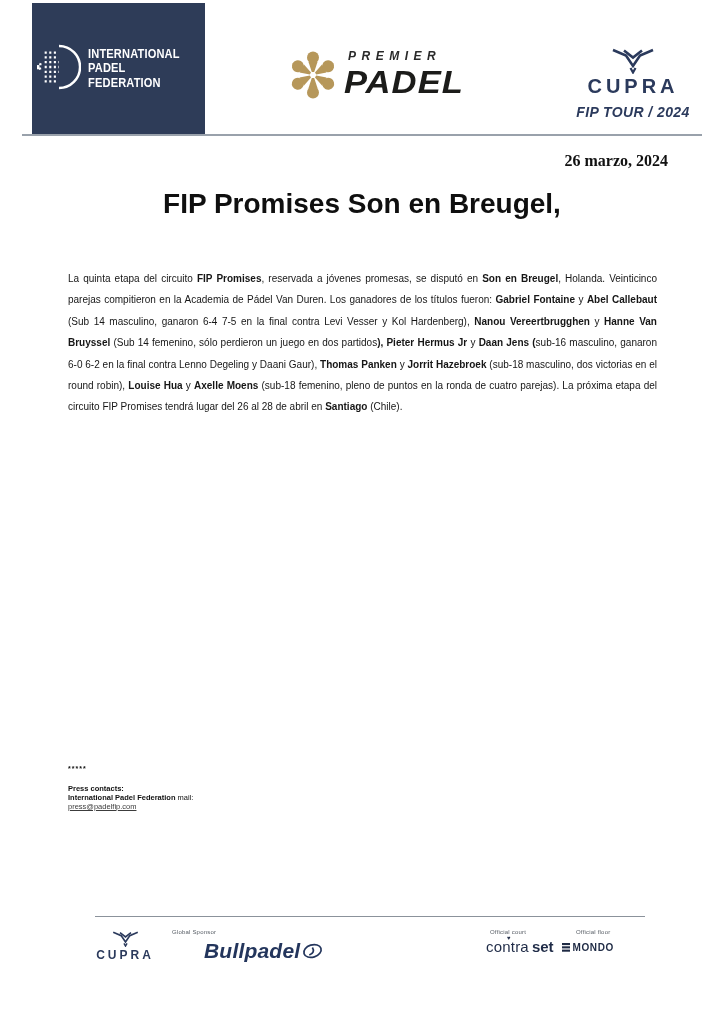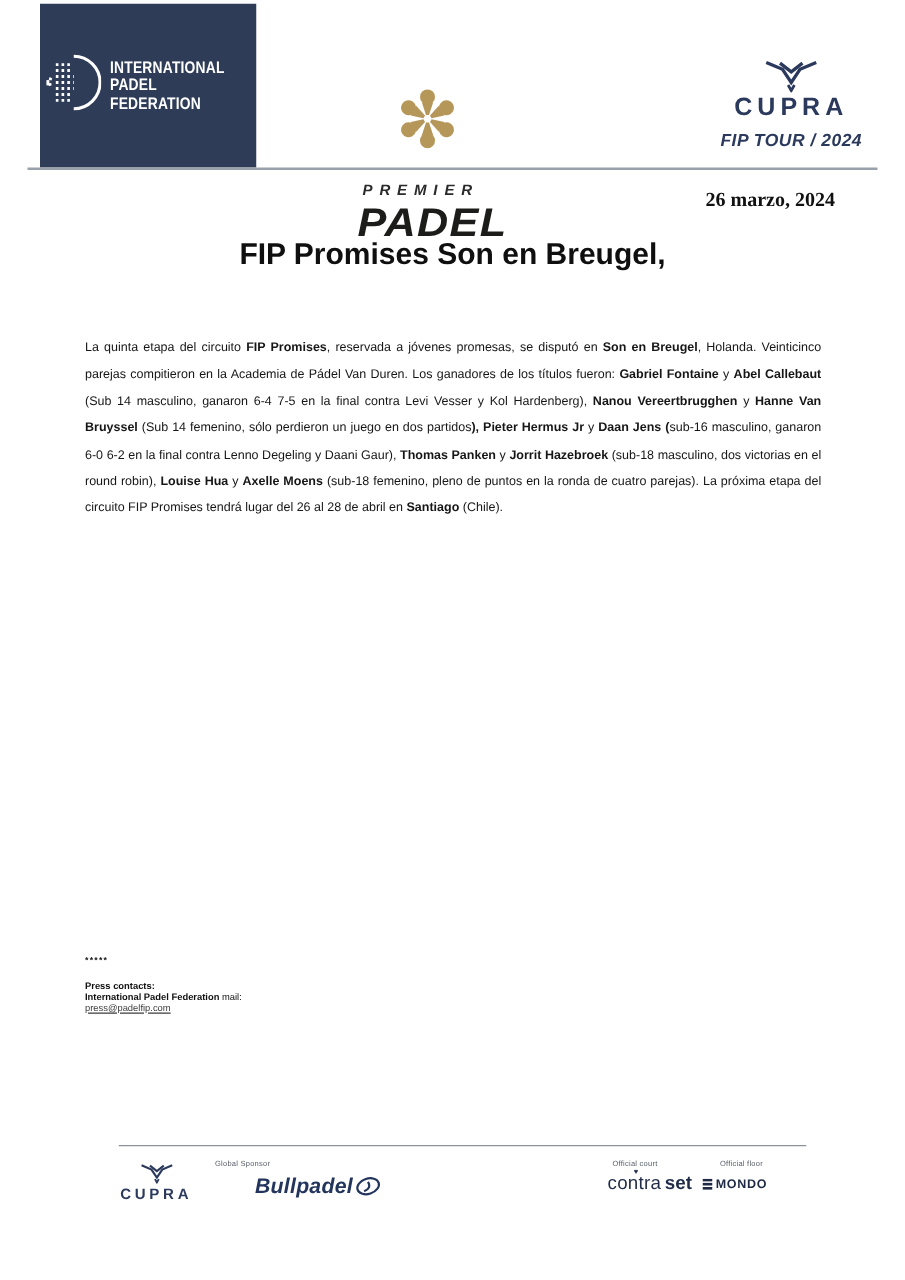--- a/index.html
+++ b/index.html
@@ -16,52 +16,52 @@
   }
   .b{font-weight:700;}
 
   
   .ipf-block{
     position:absolute;left:32px;top:3px;width:173px;height:131px;
     background:var(--ipf-navy);display:flex;align-items:center;justify-content:center;gap:7px;
   }
   .ipf-text{color:#fff;font-weight:700;font-size:13.5px;line-height:1.08;
     letter-spacing:.2px;transform:scaleX(.82);transform-origin:left center;white-space:nowrap;}
-  .premier{position:absolute;left:286px;top:68px;display:flex;align-items:center;gap:23px;flex-direction:column;}
+  .premier{position:absolute;left:286px;top:48px;display:flex;align-items:center;gap:4px;}
   .premier-icon{color:var(--premier-gold);line-height:0;}
   .premier-top{font-size:12px;font-style:italic;font-weight:600;letter-spacing:5.5px;color:#2a2a2a;margin-left:4px;}
   .premier-bottom{font-size:32px;font-weight:700;font-style:italic;color:#1c1c1a;
     letter-spacing:1px;transform:scaleX(1.08);transform-origin:left center;margin-top:1px;}
   .cupra{position:absolute;left:562px;top:48px;width:142px;text-align:center;color:var(--cupra-navy);}
   .cupra-emblem{line-height:0;color:var(--cupra-navy);}
   .cupra-word{font-size:20px;font-weight:700;letter-spacing:4px;margin-top:1px;}
   .cupra-tour{font-size:14px;font-weight:700;font-style:italic;margin-top:6px;letter-spacing:.4px;}
   .header-rule{position:absolute;left:22px;top:134px;width:680px;height:2px;background:#99a1ab;}
 
   
   .date{position:absolute;right:56px;top:152px;font-family:"Liberation Serif",serif;
     font-size:16px;font-weight:700;color:#111;}
   .title{position:absolute;left:0;width:724px;top:190px;text-align:center;
-    font-size:24px;font-weight:700;color:#0f0f0f;line-height:27px;}
+    font-size:28px;font-weight:700;color:#0f0f0f;line-height:27px;}
   .body-text{position:absolute;left:68px;top:258px;width:589px;
     font-size:10px;line-height:21.4px;text-align:justify;color:#161616;}
 
   
   .contacts{position:absolute;left:68px;top:764px;font-size:7.5px;line-height:9px;color:#111;}
   .contacts .stars{font-weight:700;font-size:7px;letter-spacing:1px;}
   .contacts .heading{font-weight:700;margin-top:11px;}
   .contacts a{color:#3c3c3c;text-decoration:underline;}
 
   
   .footer-rule{position:absolute;left:95px;top:916px;width:550px;height:1px;background:#8b929b;}
   .f-label{position:absolute;font-size:6px;color:#5a6068;letter-spacing:.2px;}
   .f-cupra{position:absolute;left:88px;top:931px;width:74px;text-align:center;color:var(--cupra-navy);}
   .f-cupra-word{font-size:12px;font-weight:700;letter-spacing:3px;margin-top:1px;}
   .f-bullpadel{position:absolute;left:204px;top:939px;display:flex;align-items:center;gap:2px;color:#23355c;}
-  .bp-text{font-size:17px;font-weight:700;font-style:italic;letter-spacing:.2px;}
+  .bp-text{font-size:21px;font-weight:700;font-style:italic;letter-spacing:.2px;}
   .bp-emblem{line-height:0;color:#23355c;}
   .f-mejorset{position:absolute;left:486px;top:938px;font-size:15px;color:#1f2b47;}
   .ms-wrap{position:relative;display:inline-block;}
   .ms-light{font-weight:500;letter-spacing:.2px;}
   .ms-bold{font-weight:700;margin-left:3px;}
   .ms-heart{position:absolute;left:21px;top:-3px;font-size:6px;color:#1f2b47;font-style:normal;}
   .f-mondo{position:absolute;left:562px;top:942px;display:flex;align-items:center;gap:2.5px;color:#1e2a44;}
   .mondo-text{font-size:10px;font-weight:700;letter-spacing:.6px;}
   .mondo-icon{line-height:0;color:#1e2a44;}
 </style>

